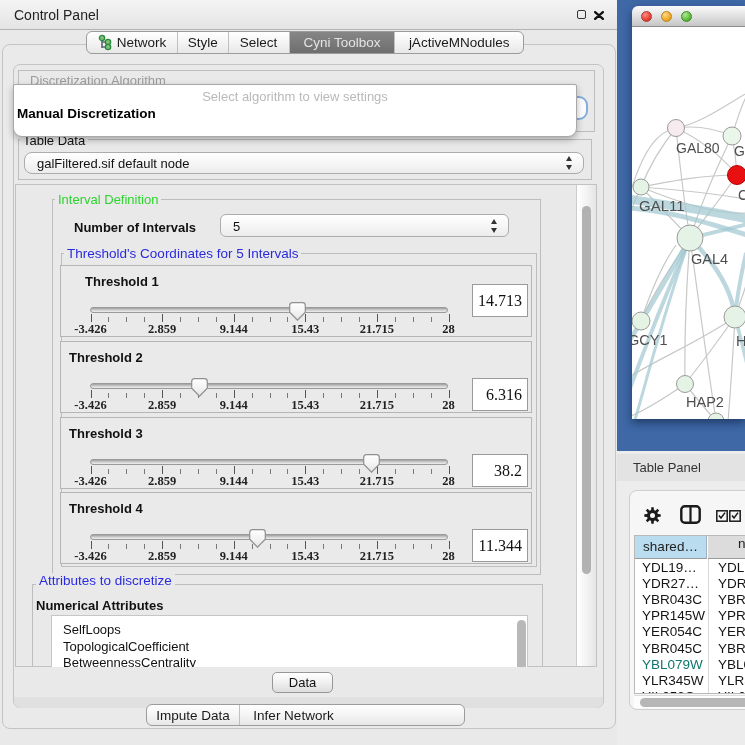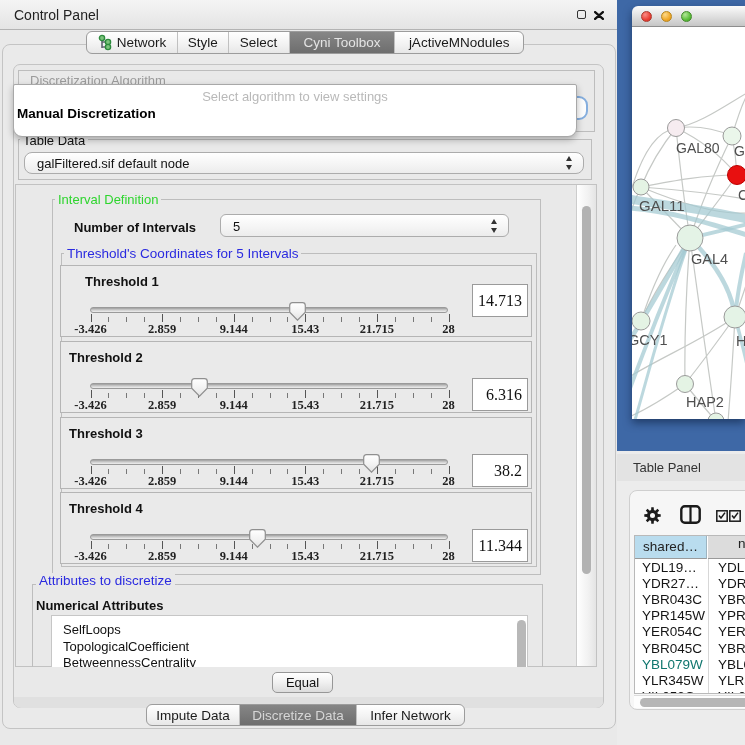--- a/index.html
+++ b/index.html
@@ -260,25 +260,24 @@
 <div class="abs" style="left:36px;top:598px;font-size:13px;font-weight:bold;color:#111;">Numerical Attributes</div>
 <div class="abs" style="left:51px;top:615px;width:477px;height:52px;background:#ffffff;border:1px solid #c6c6c6;border-bottom:none;overflow:hidden;">
   <div style="margin:6px 0 0 11px;font-size:13px;color:#111;line-height:16.6px;">SelfLoops<br>TopologicalCoefficient<br>BetweennessCentrality</div>
   <div class="abs" style="right:1px;top:4px;width:9px;height:60px;background:#b8b8b8;border-radius:5px;"></div>
 </div>
 
 <div class="abs" style="left:14px;top:697px;width:589px;height:11px;background:#e0e0e0;border-radius:0 0 7px 7px;"></div>
 
 <div class="abs" style="left:272px;top:672px;width:61px;height:21px;border:1px solid #979797;border-radius:5px;
   background:linear-gradient(#ffffff,#f0f0f0 50%,#dcdcdc);font-size:13px;color:#111;
-  display:flex;align-items:center;justify-content:center;">Equal</div>
+  display:flex;align-items:center;justify-content:center;">Data</div>
 
 <div class="seg" style="left:146px;top:704px;width:319px;height:22px;">
   <div style="width:93px;">Impute Data</div>
-  <div class="sel" style="width:117px;color:#d6d6d6;">Discretize Data</div>
   <div style="width:107px;">Infer Network</div>
 </div>
 
 <div class="abs" style="left:617px;top:0;width:128px;height:451px;background:#3e68a6;"></div>
 
 <div class="abs" style="left:632px;top:6px;width:113px;height:413px;border-radius:6px 0 0 0;overflow:hidden;
   box-shadow:0 4px 9px rgba(10,25,55,0.55);">
   <div style="height:21px;background:linear-gradient(#fbfbfb,#dedede 55%,#c6c6c6);border-bottom:1px solid #8e8e8e;position:relative;">
     <div class="abs" style="left:9px;top:5px;width:11px;height:11px;border-radius:50%;
       background:radial-gradient(circle at 35% 30%, #f98d86, #ea3f34 60%, #c92b20);border:0.5px solid #a83b30;"></div>

